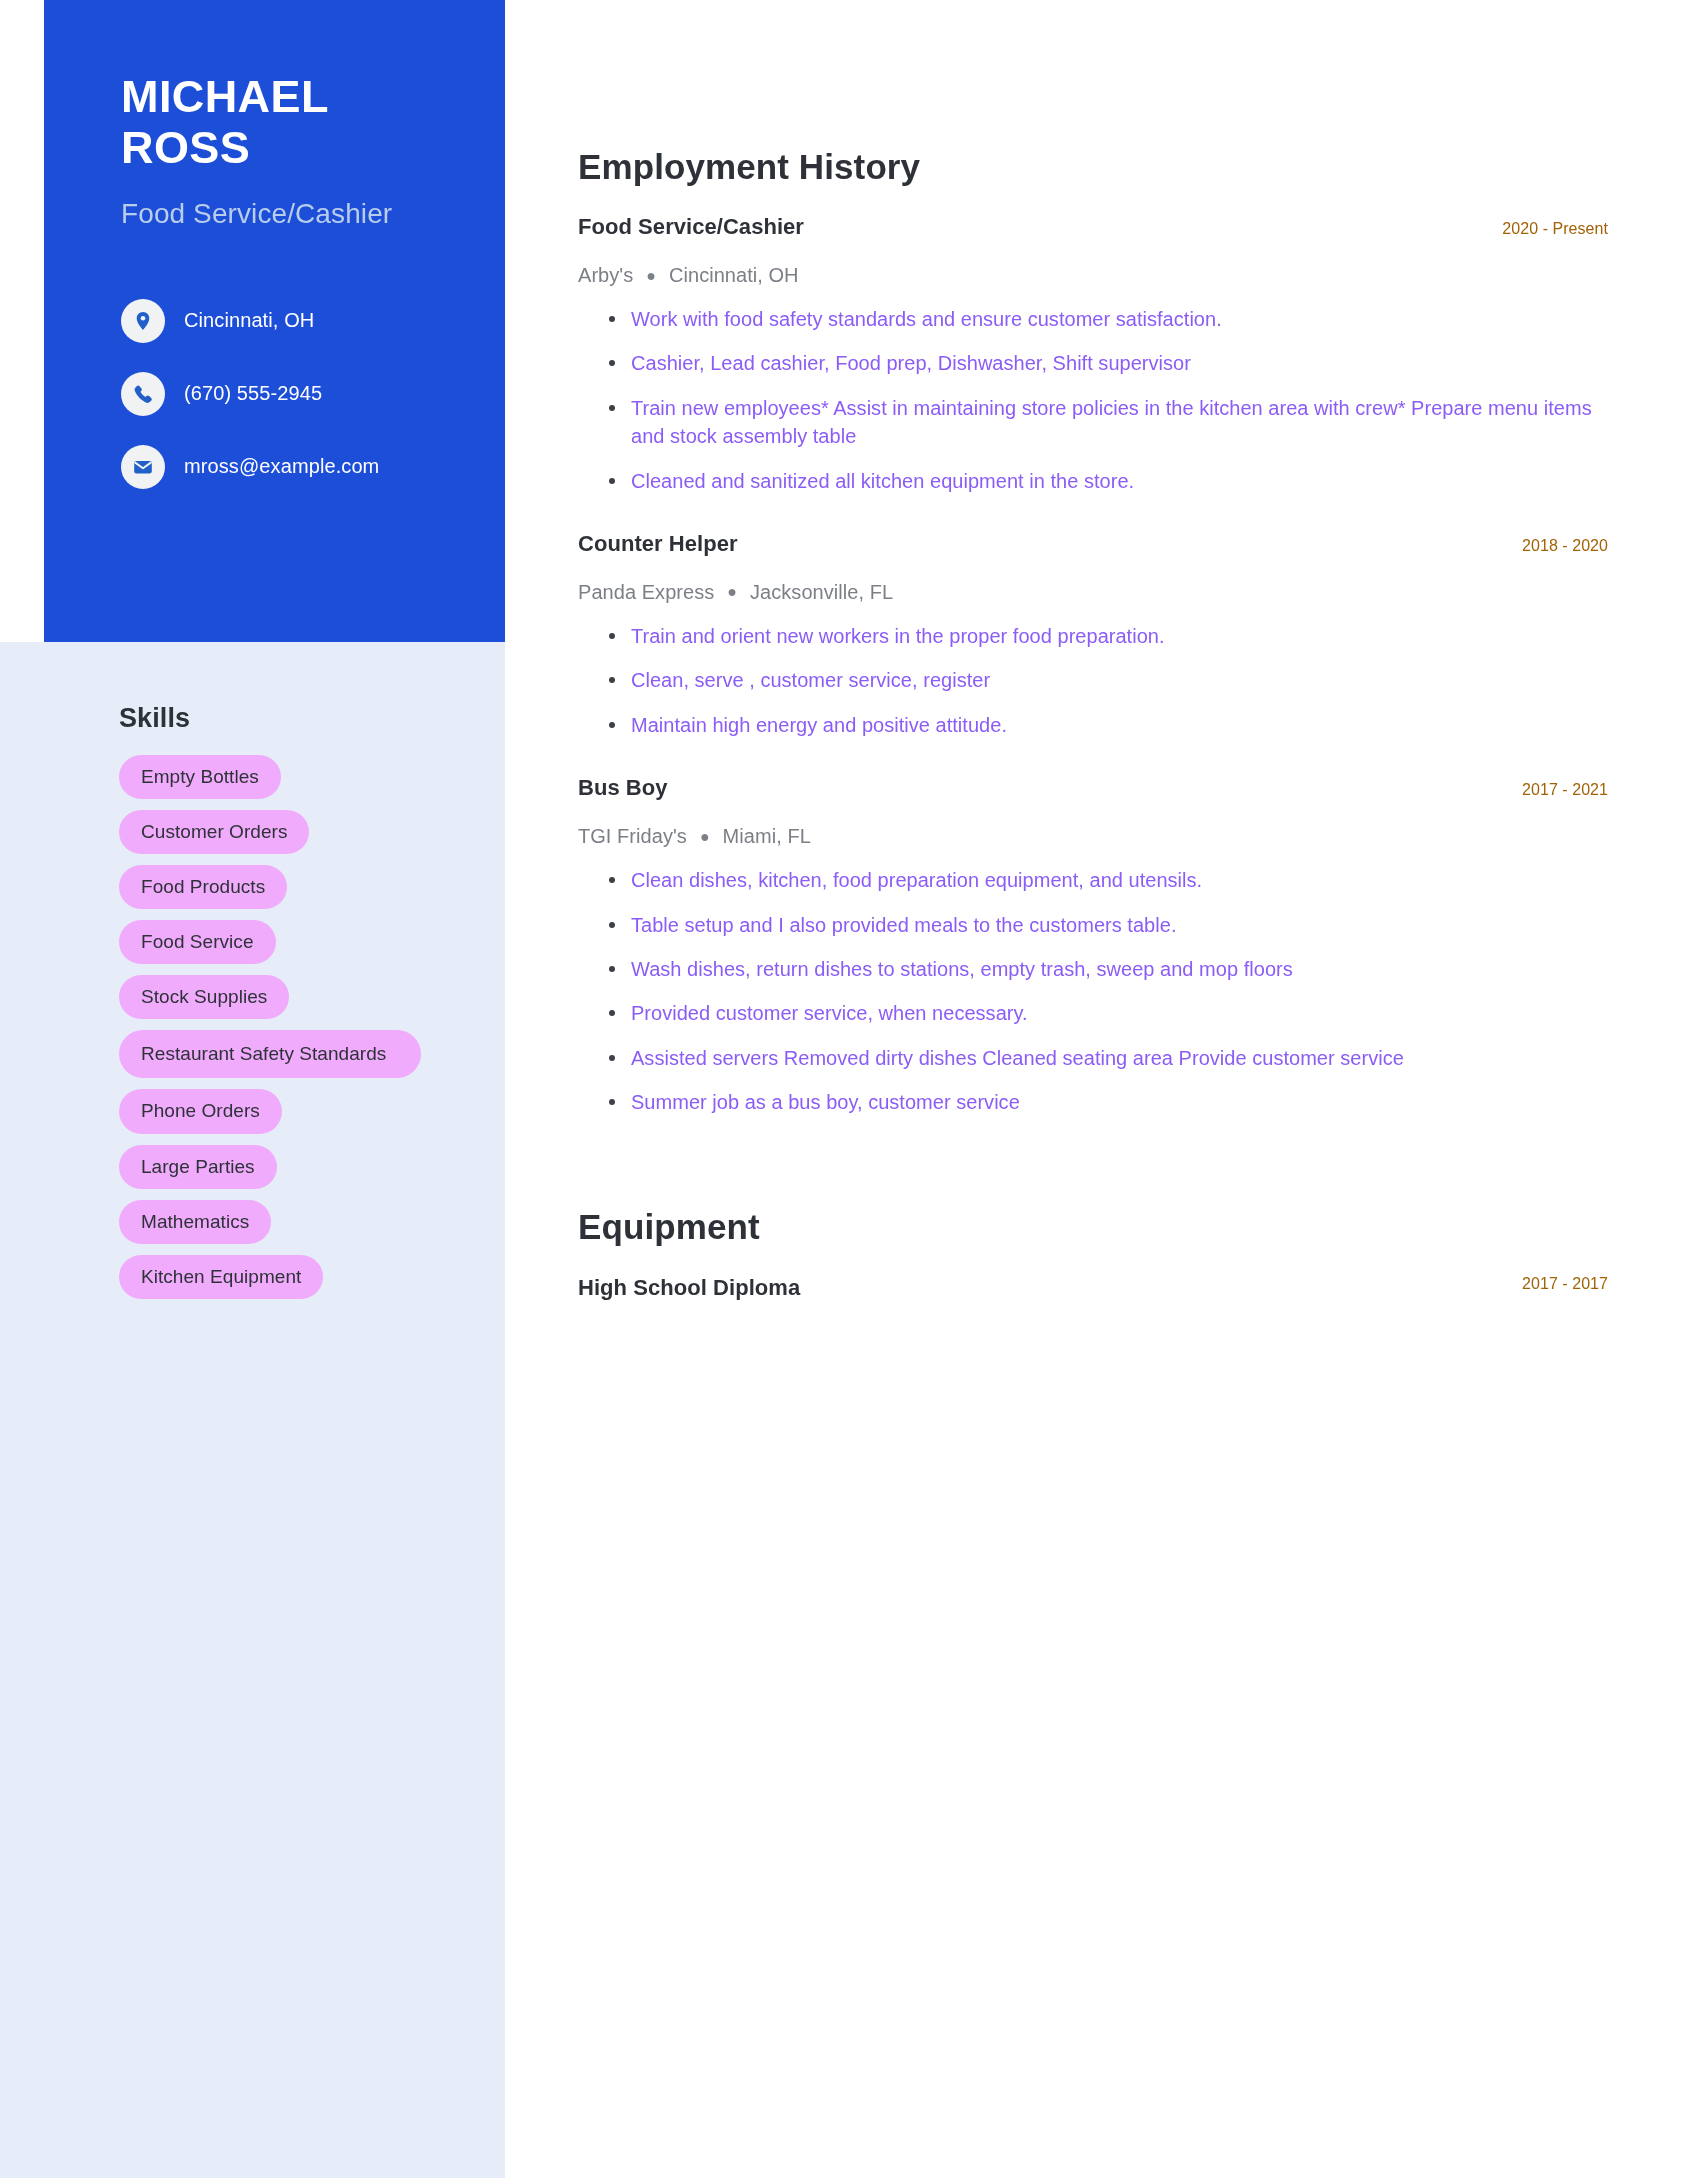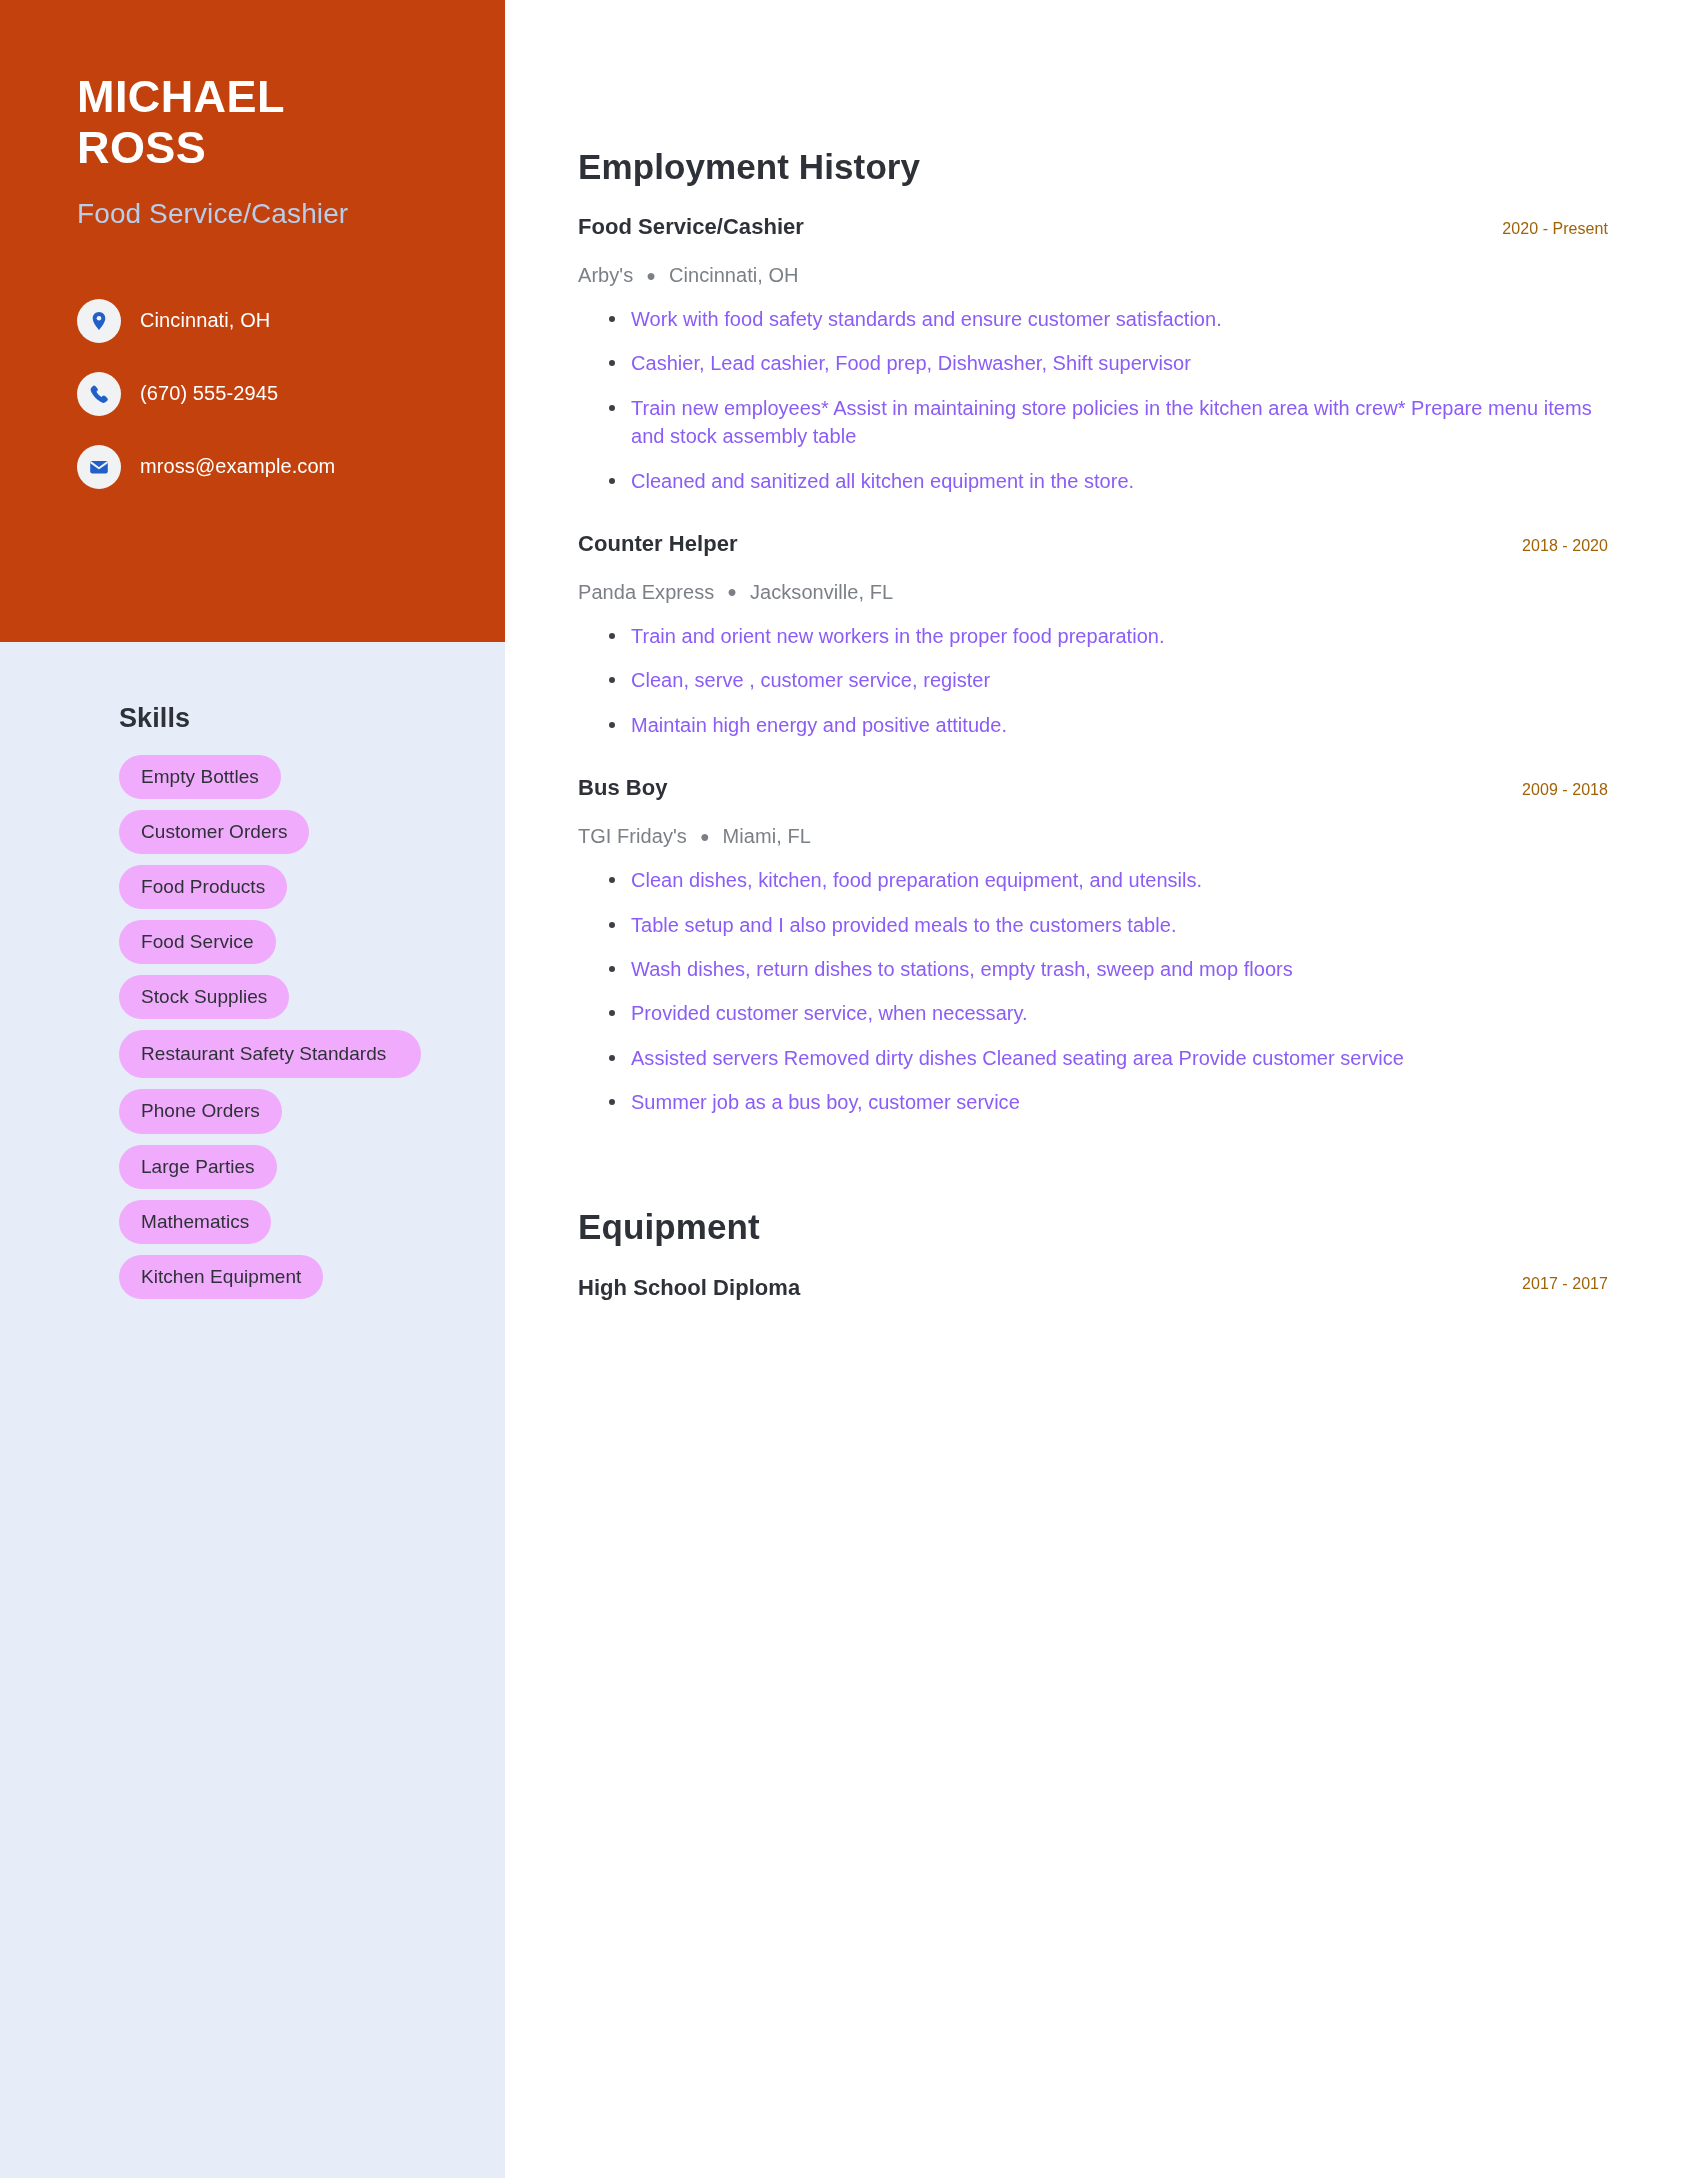--- a/index.html
+++ b/index.html
@@ -25,24 +25,25 @@
   .sidebar {
     width: 505px;
     flex: 0 0 505px;
     height: 2178px;
     position: relative;
     display: flex;
     flex-direction: column;
   }
 
   .sidebar-header {
-    background: #c2410c;
+    background: #1d4ed8;
     height: 642px;
     flex: 0 0 642px;
     padding: 71px 77px 0 77px;
+    margin-left: 44px;
   }
 
   .name-block {
     margin-bottom: 4px;
   }
 
   .name-line {
     color: #ffffff;
     font-size: 45px;
     font-weight: 700;
@@ -324,21 +325,21 @@
       <ul class="bullets">
         <li>Train and orient new workers in the proper food preparation.</li>
         <li>Clean, serve , customer service, register</li>
         <li>Maintain high energy and positive attitude.</li>
       </ul>
     </section>
 
     <section class="entry">
       <div class="entry-head">
         <span class="entry-role">Bus Boy</span>
-        <span class="entry-dates">2009 - 2018</span>
+        <span class="entry-dates">2017 - 2021</span>
       </div>
       <div class="entry-meta">
         <span>TGI Friday's</span>
         <span class="meta-sep">●</span>
         <span>Miami, FL</span>
       </div>
       <ul class="bullets">
         <li>Clean dishes, kitchen, food preparation equipment, and utensils.</li>
         <li>Table setup and I also provided meals to the customers table.</li>
         <li>Wash dishes, return dishes to stations, empty trash, sweep and mop floors</li>

